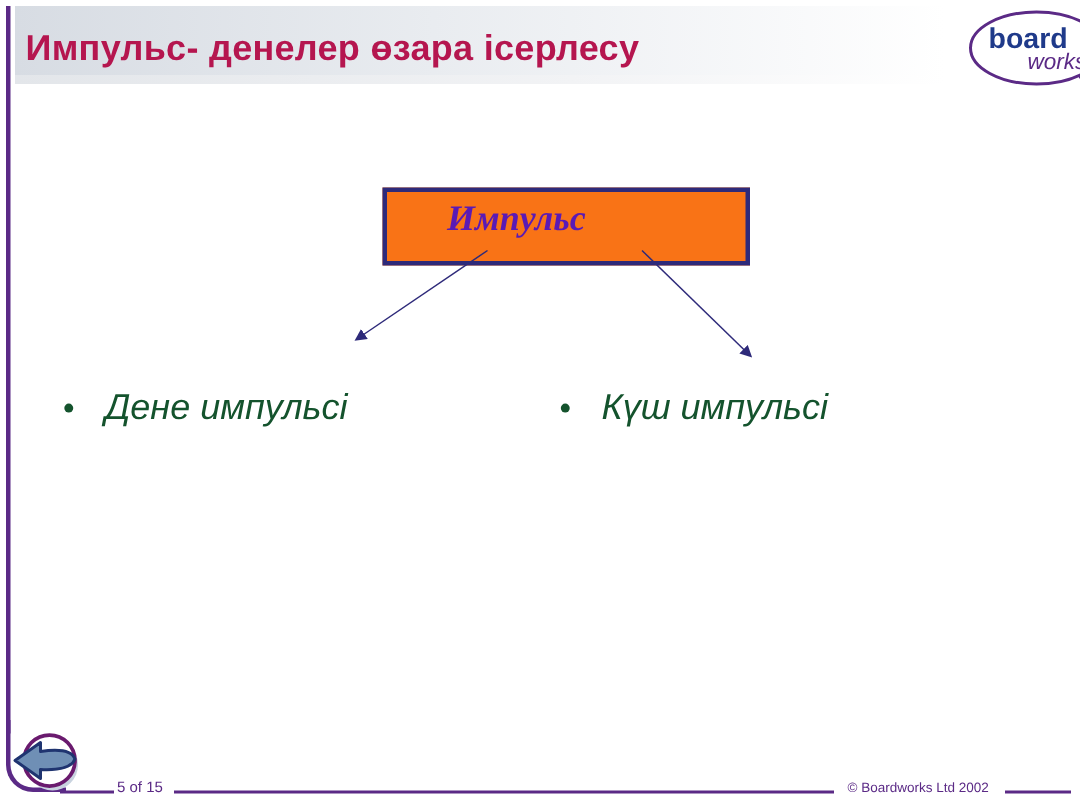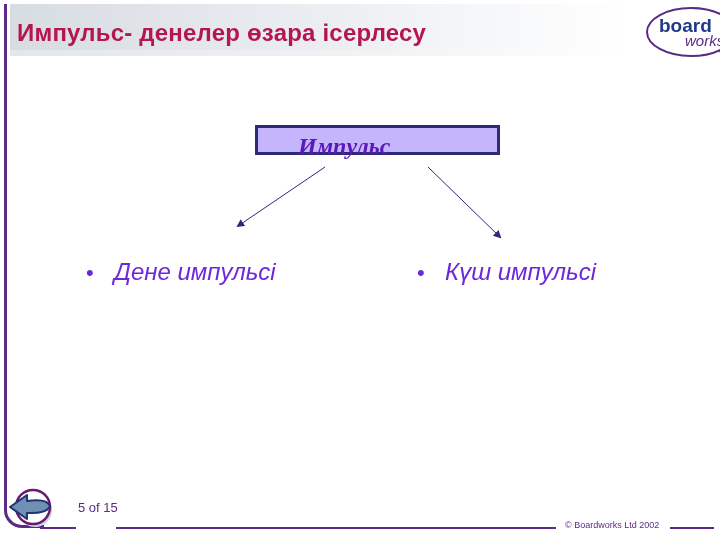--- a/index.html
+++ b/index.html
@@ -3,29 +3,29 @@
 <meta charset="utf-8">
 <style>
   html, body { margin:0; padding:0; }
   body { width:720px; height:540px; position:relative; background:#ffffff; overflow:hidden; font-family:"Liberation Sans", sans-serif; }
   .frame-left { position:absolute; left:4px; top:4px; width:3px; height:485px; background:#5b2a86; }
   .frame-corner { position:absolute; left:4px; top:480px; width:40px; height:48px; border-left:3px solid #5b2a86; border-bottom:3px solid #5b2a86; border-bottom-left-radius:18px; box-sizing:border-box; }
   .title-band { position:absolute; left:10px; top:4px; width:620px; height:48px; background:linear-gradient(90deg,#d7dce3 0%,#e9ecf0 45%,#ffffff 100%); }
   .title-band2 { position:absolute; left:10px; top:50px; width:620px; height:6px; background:linear-gradient(90deg,#e3e6ea 0%,#f2f3f5 60%,#ffffff 100%); }
   .title { position:absolute; left:17px; top:17px; width:520px; color:#b5164f; font-weight:bold; font-size:24px; line-height:32px; letter-spacing:0.2px; margin:0; }
   .logo { position:absolute; left:645px; top:6px; width:92px; height:52px; }
-  .box { position:absolute; left:255px; top:125px; width:245px; height:30px; border:3px solid #2e2a7a; box-sizing:border-box; background:#c4b5fd; }
+  .box { position:absolute; left:255px; top:125px; width:245px; height:52px; border:3px solid #2e2a7a; box-sizing:border-box; background:#f97316; }
   .box-label { position:absolute; left:40px; top:5px; font-family:"Liberation Serif", serif; font-style:italic; font-weight:bold; font-size:24px; color:#5a1ab5; }
   .arrows { position:absolute; left:0; top:0; width:720px; height:540px; pointer-events:none; }
-  .bullet { position:absolute; top:258px; font-style:italic; font-size:24px; color:#6d28d9;margin-left:44px; }
+  .bullet { position:absolute; top:258px; font-style:italic; font-size:24px; color:#14532d; }
   .bullet .dot { font-style:normal; display:inline-block; width:28px; font-size:22px; }
   .b1 { left:42px; }
   .b2 { left:373px; }
   .footer-line { position:absolute; height:2px; background:#5b2a86; top:527px; }
-  .page-num { position:absolute; left:78px; top:500px; font-size:13px; color:#5b2a86; }
+  .page-num { position:absolute; left:78px; top:520px; font-size:10px; color:#5b2a86; }
   .copyright { position:absolute; left:565px; top:520px; font-size:9px; color:#5b2a86; }
   .back-btn { position:absolute; left:7px; top:486px; width:50px; height:44px; cursor:pointer; }
 </style>
 </head>
 <body>
 
 <div class="frame-left"></div>
 <div class="frame-corner"></div>
 
 <div class="title-band"></div>

